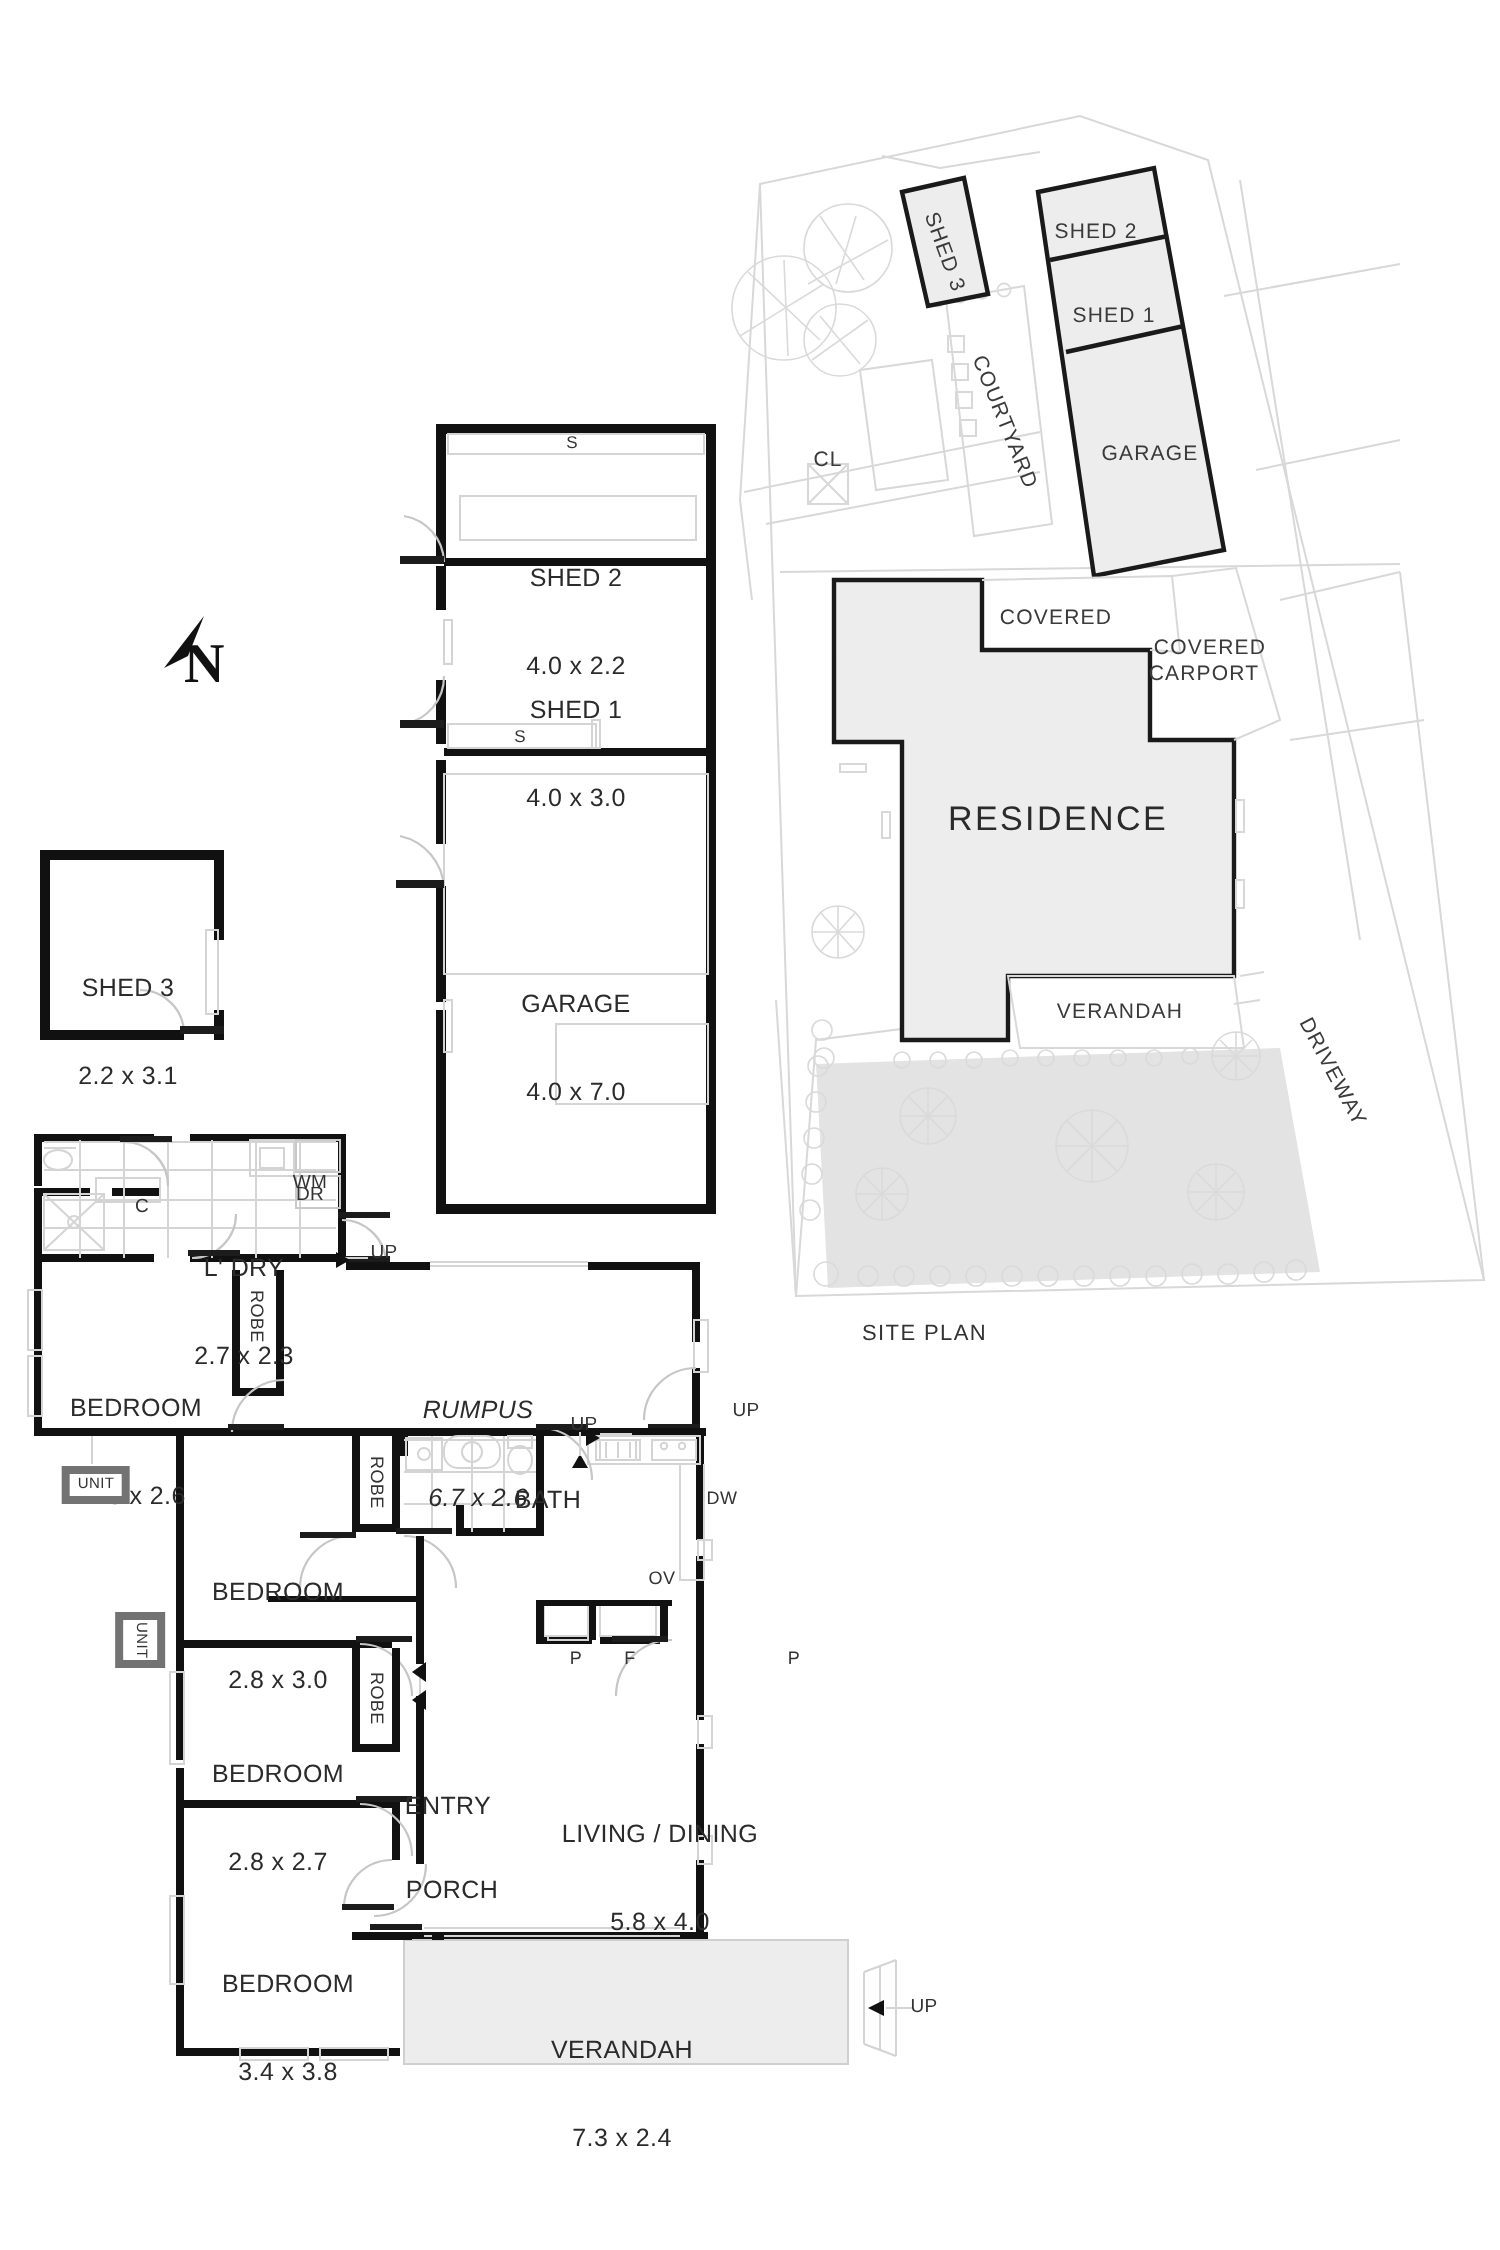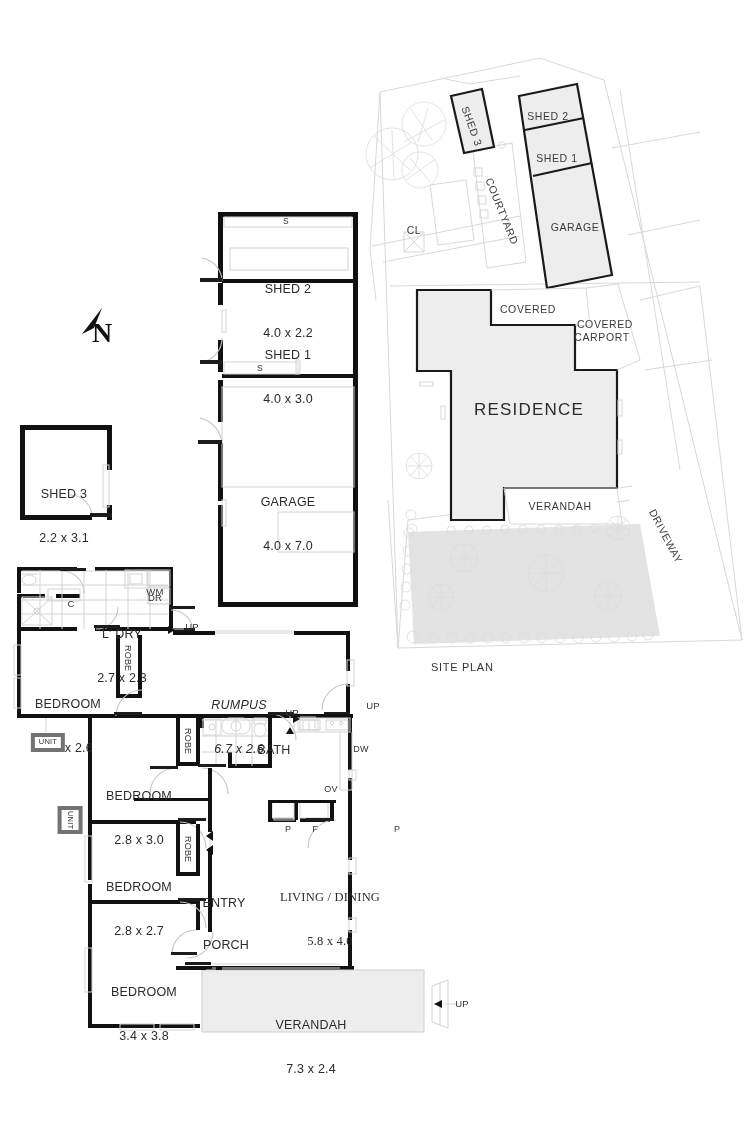--- a/index.html
+++ b/index.html
@@ -634,21 +634,21 @@
     <span class="nm">BEDROOM</span>
     <span class="dm">2.8 x 3.0</span>
   </div>
 
 
   <div class="lbl room-block" style="left:139px; top:850px;">
     <span class="nm">BEDROOM</span>
     <span class="dm">2.8 x 2.7</span>
   </div>
 
-  <div class="lbl room-block" style="left:330px; top:860px;font-family:Liberation Serif, serif;">
+  <div class="lbl room-block" style="left:330px; top:880px;">
     <span class="nm">LIVING / DINING</span>
     <span class="dm">5.8 x 4.0</span>
   </div>
 
   <div class="lbl room-block" style="left:144px; top:955px;">
     <span class="nm">BEDROOM</span>
     <span class="dm">3.4 x 3.8</span>
   </div>
 
   <div class="lbl room-block" style="left:311px; top:988px;">

